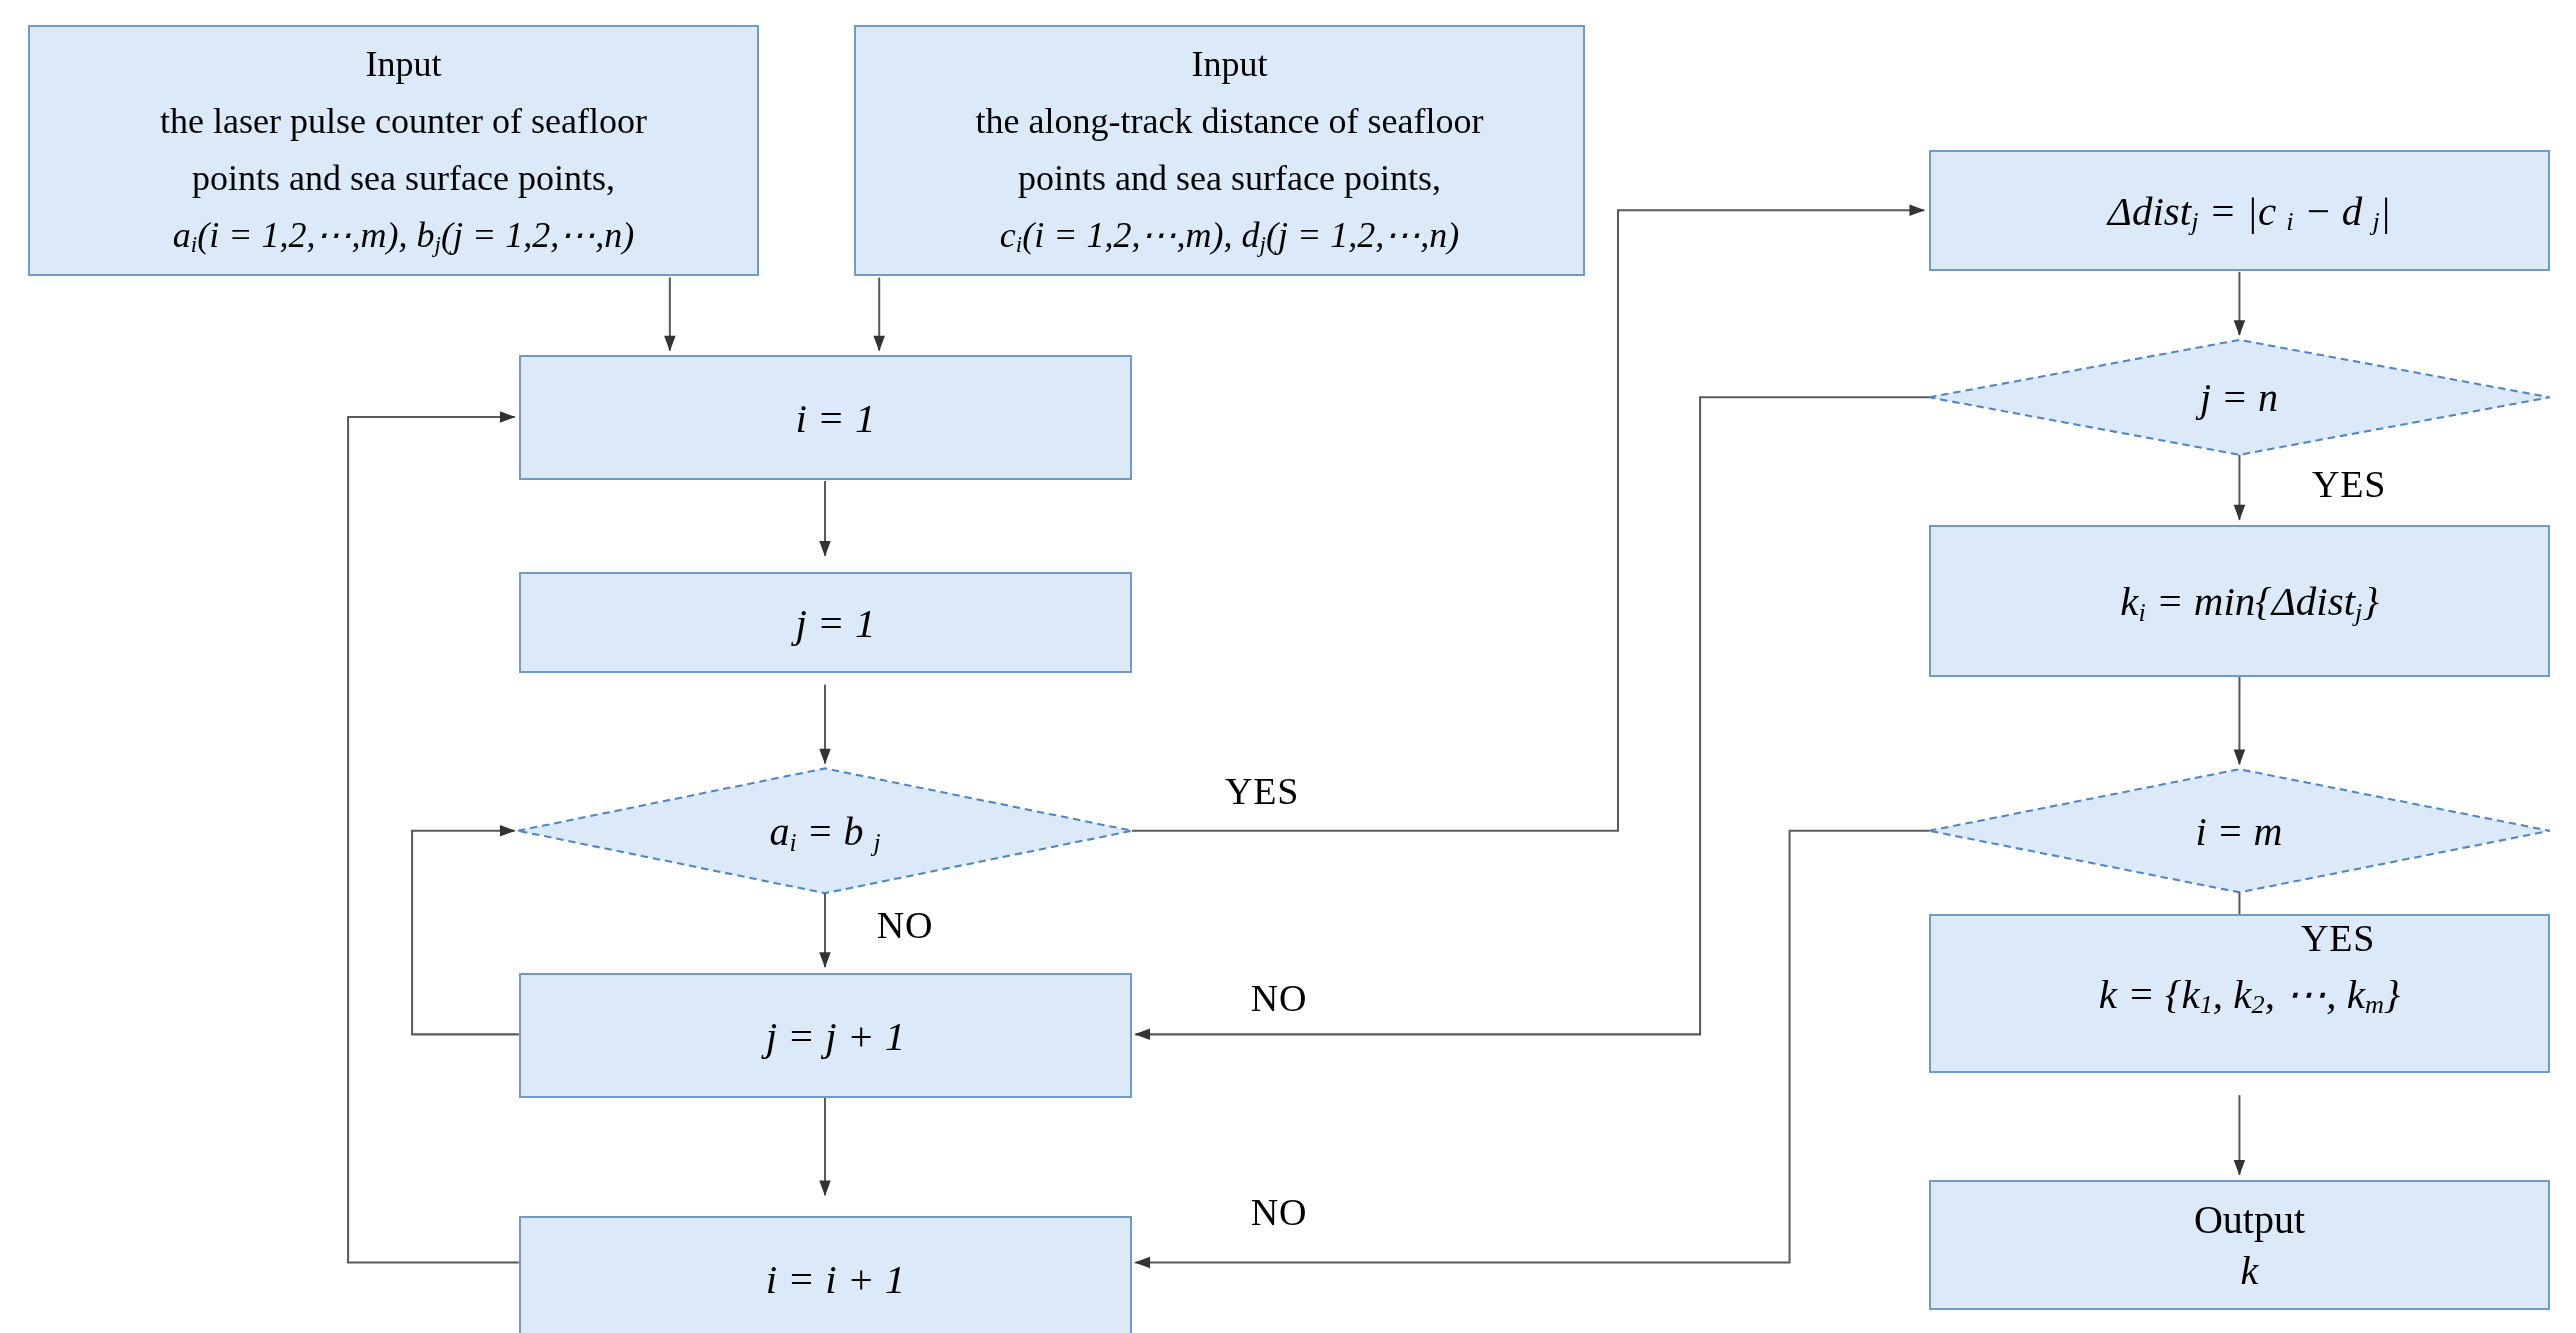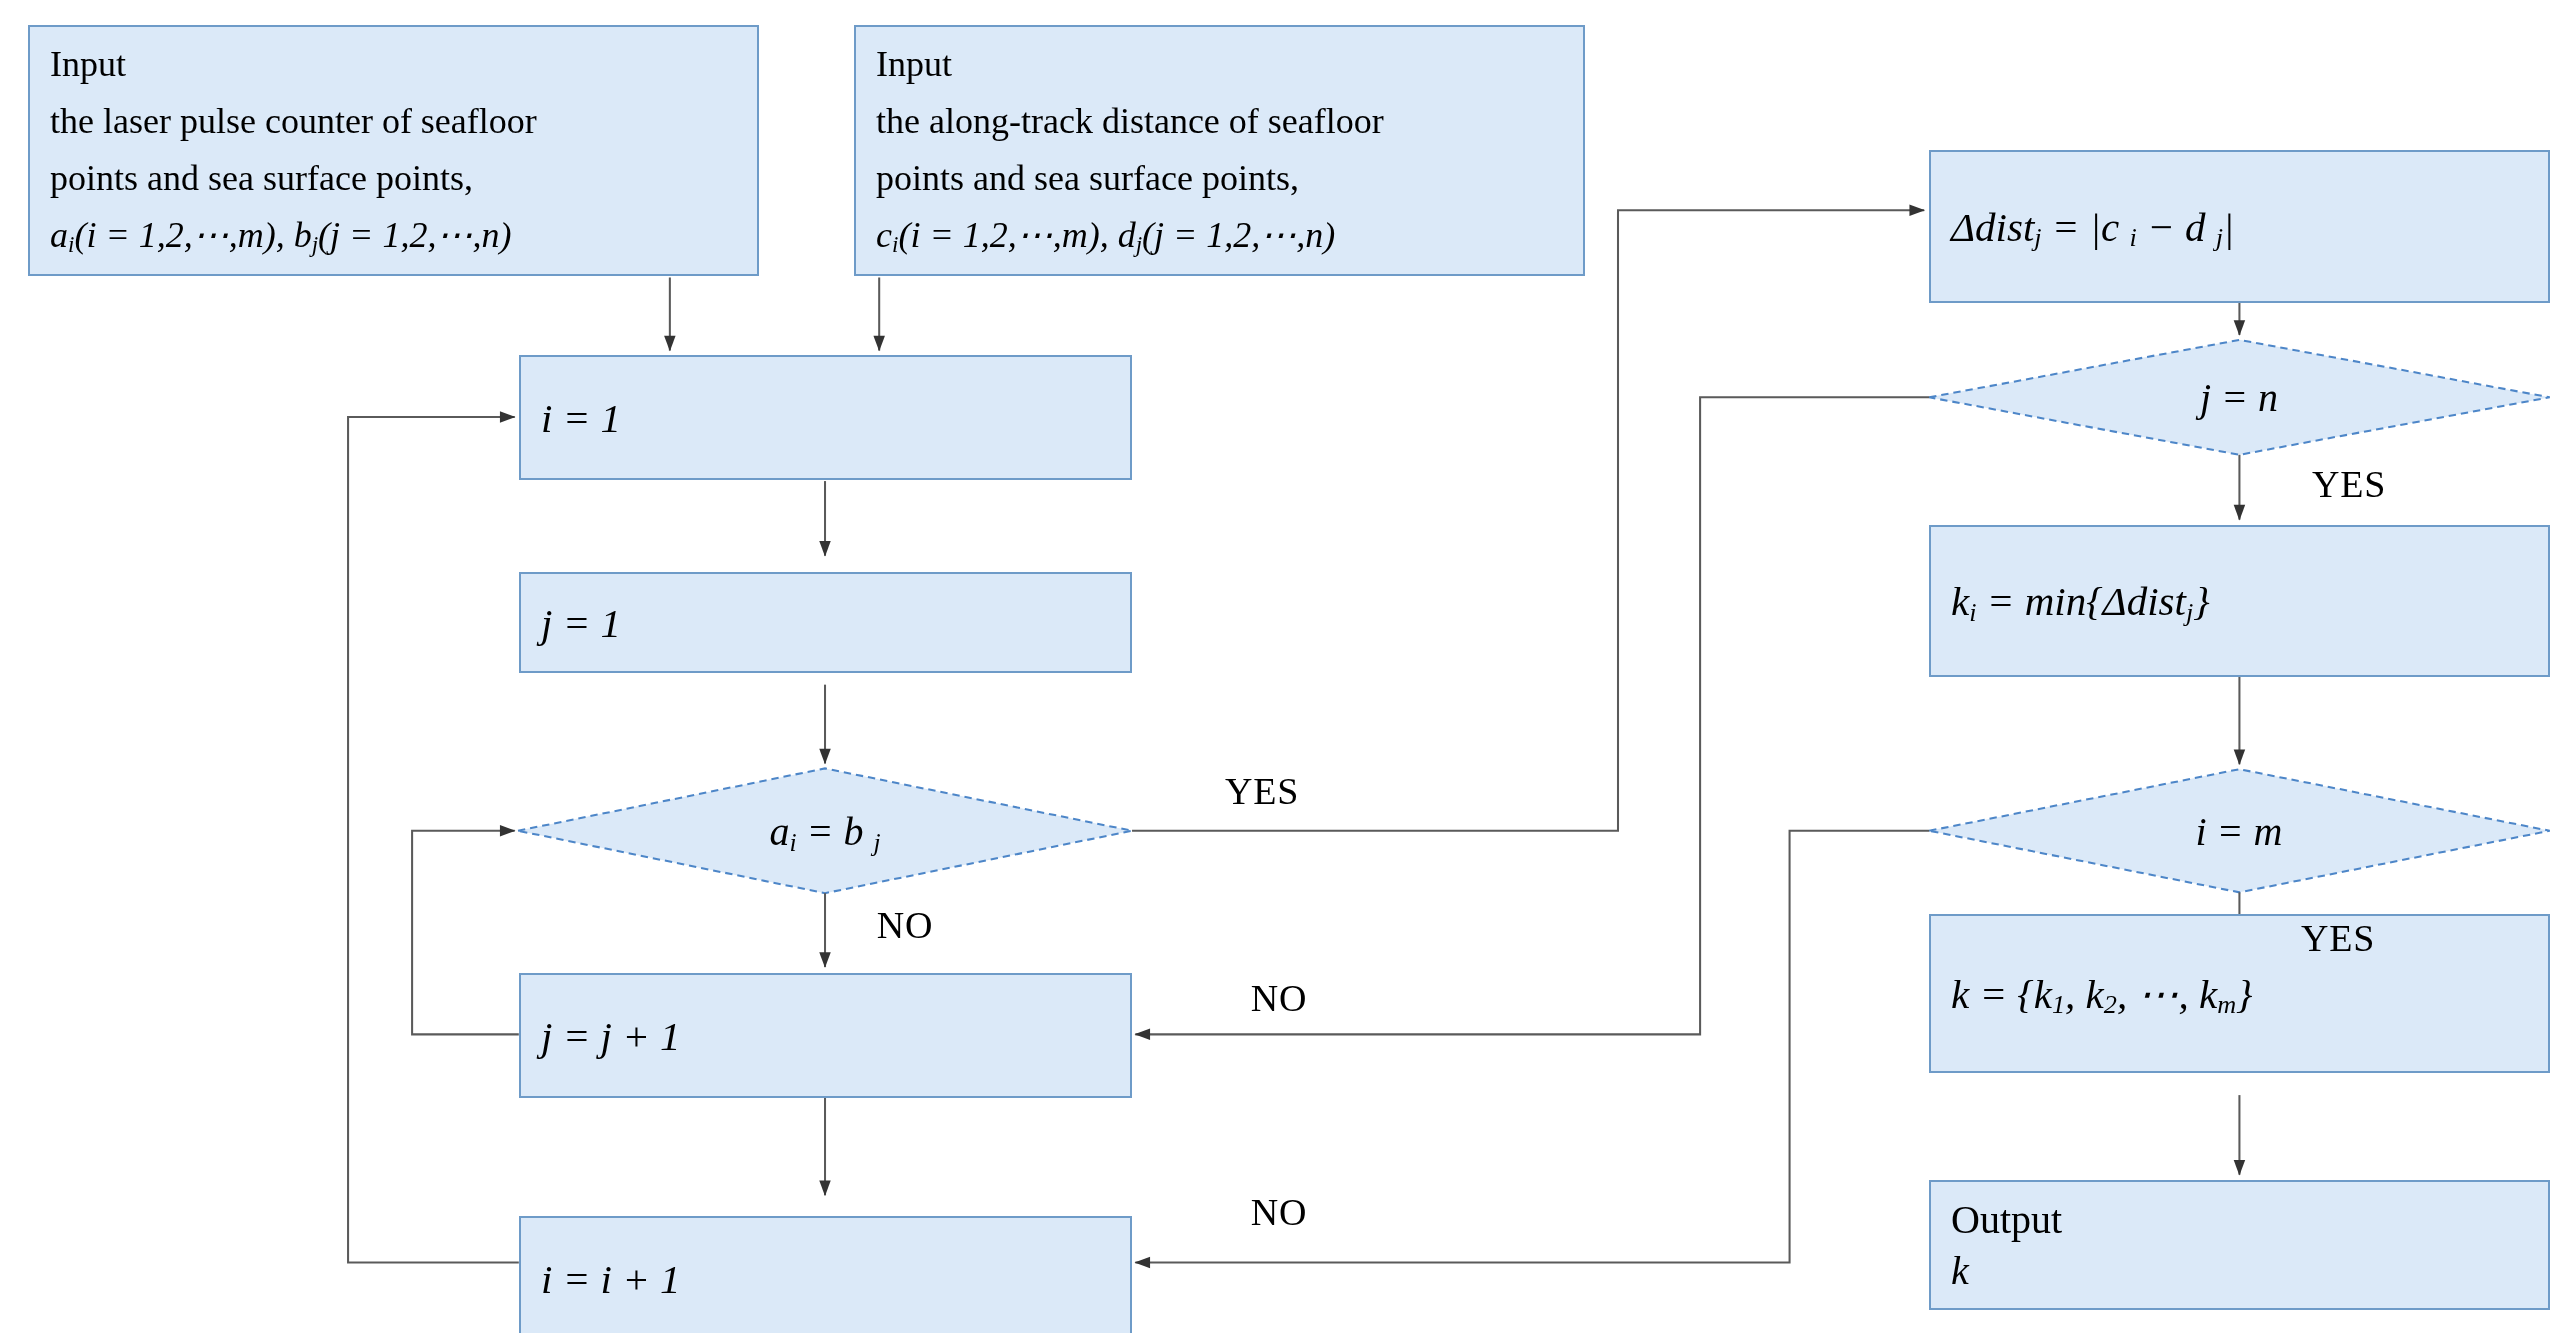--- a/index.html
+++ b/index.html
@@ -11,21 +11,21 @@
     overflow: hidden;
     font-family: "Liberation Serif", "DejaVu Serif", serif;
     color: #000;
   }
   .wires { position: absolute; left: 0; top: 0; z-index: 1; }
   .box {
     position: absolute;
     background: #dbe9f8;
     border: 2.5px solid #6e9bc8;
     display: flex; flex-direction: column;
-    justify-content: center; align-items: flex-start;
+    justify-content: center; align-items: center;
     text-align: center;
     z-index: 2;
     padding-left: 20px;
   }
   .iline { font-size: 36px; line-height: 57px; white-space: nowrap; }
   .oline { font-size: 40px; line-height: 51px; white-space: nowrap; }
   .flabel { font-size: 41px; white-space: nowrap; }
   .math { font-style: italic; }
   .math sub {
     font-size: 0.64em;
@@ -107,21 +107,21 @@
 </div>
 
 <div class="box" style="left:519px; top:973px; width:613px; height:125px">
   <div class="flabel math">j = j + 1</div>
 </div>
 
 <div class="box" style="left:519px; top:1216px; width:613px; height:125px">
   <div class="flabel math">i = i + 1</div>
 </div>
 
-<div class="box" style="left:1929px; top:150px; width:621px; height:153px">
+<div class="box" style="left:1929px; top:150px; width:621px; height:121px">
   <div class="flabel math"><span>Δdist</span><sub>j</sub><span> = |c </span><sub>i</sub><span> − d </span><sub>j</sub><span>|</span></div>
 </div>
 
 <div class="box" style="left:1929px; top:525px; width:621px; height:152px">
   <div class="flabel math"><span>k</span><sub>i</sub><span> = min{Δdist</span><sub>j</sub><span>}</span></div>
 </div>
 
 <div class="box" style="left:1929px; top:914px; width:621px; height:159px">
   <div class="flabel math"><span>k = {k</span><sub>1</sub><span>, k</span><sub>2</sub><span>, ⋯, k</span><sub>m</sub><span>}</span></div>
 </div>

